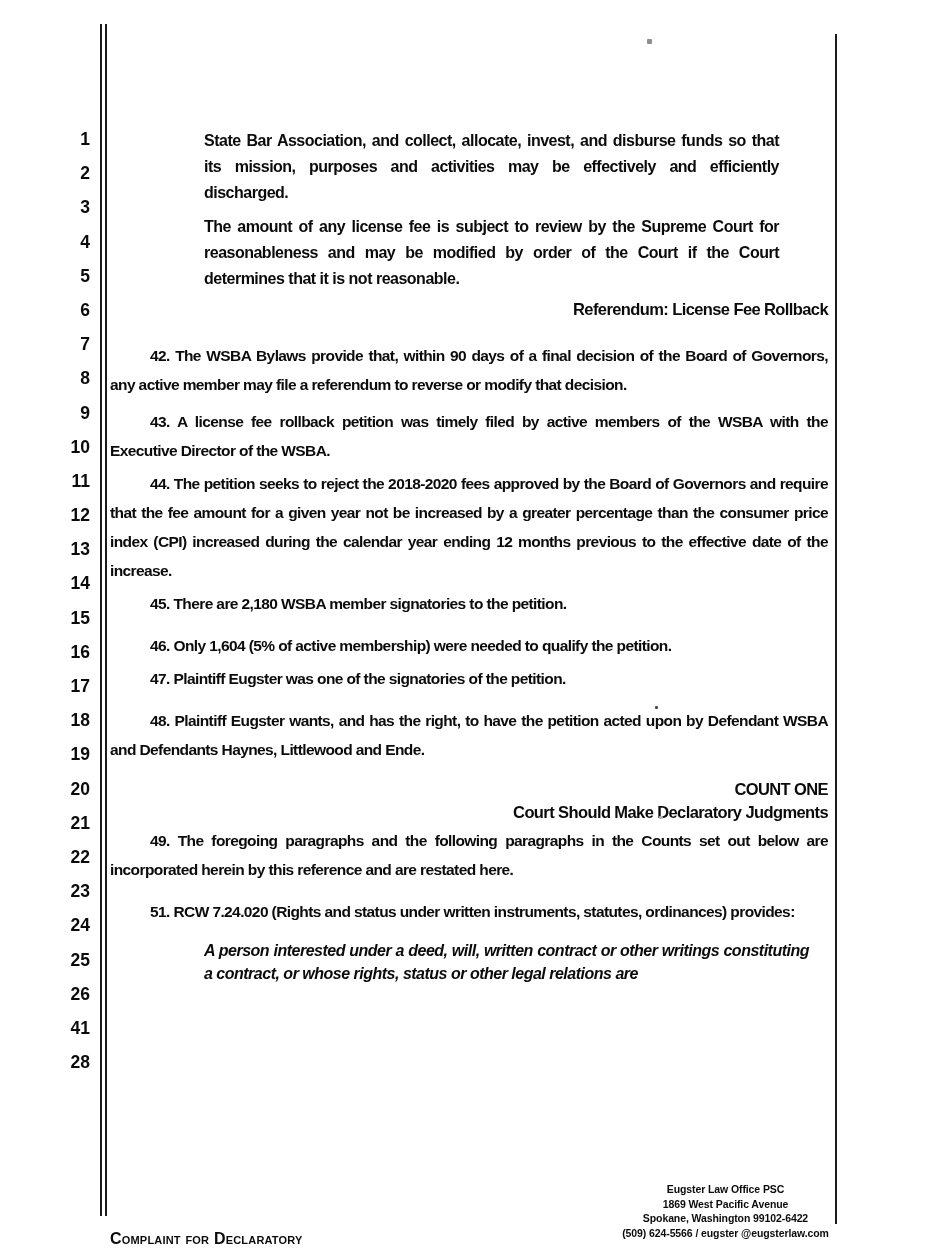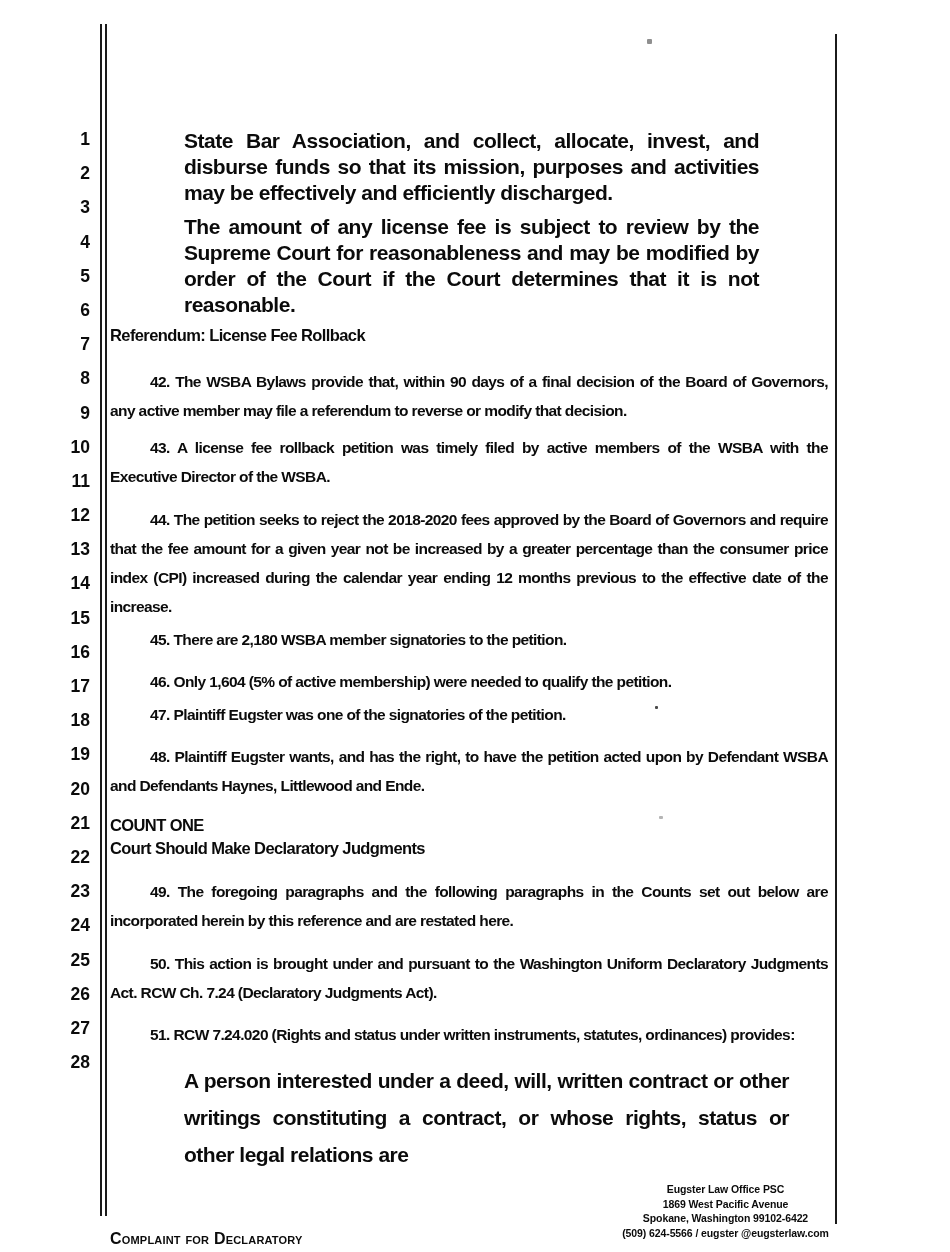--- a/index.html
+++ b/index.html
@@ -57,52 +57,53 @@
   .content {
     position: absolute;
     left: 110px;
     top: 128px;
     width: 718px;
     font-weight: 700;
     font-size: 15.5px;
     letter-spacing: -0.6px;
   }
   .quote {
-    margin-left: 74px;
+    margin-left: 94px;
     width: 575px;
     line-height: 26px;
-    font-size: 21px;
+    font-size: 16px;
     letter-spacing: -0.5px;
     text-align: justify;
   }
   .quote.wide {
     width: 605px;
-    line-height: 37px;
+    line-height: 23px;
+    font-style: italic;
   }
   .para {
     line-height: 29px;
     text-align: justify;
     text-indent: 40px;
   }
   .heading {
-    text-align: left;
+    text-align: right;
     font-size: 16.5px;
     font-weight: 700;
   }
   .h-ref  { margin-top: 5px;  line-height: 24px; }
   .h-count{ margin-top: 14px; line-height: 23px; }
   .h-sub  { margin-top: 0;    line-height: 23px; }
   .mt8  { margin-top: 8px; }
   .mt20 { margin-top: 20px; }
   .mt12 { margin-top: 8px; }
   .mt13 { margin-top: 13px; }
   .mt14 { margin-top: 4px; }
-  .mt17 { margin-top: 14px; }
+  .mt17 { margin-top: 4px; }
   .mt21 { margin-top: 4px; }
-  .mt3  { margin-top: 17px; }
+  .mt3  { margin-top: 2px; }
   
   .footer-left {
     position: absolute;
     left: 110px;
     top: 1225px;
     font-variant: small-caps;
     font-weight: 700;
     font-size: 16px;
     line-height: 28px;
     letter-spacing: 0.2px;
@@ -153,39 +154,38 @@
       <div class="line-num">17</div>
       <div class="line-num">18</div>
       <div class="line-num">19</div>
       <div class="line-num">20</div>
       <div class="line-num">21</div>
       <div class="line-num">22</div>
       <div class="line-num">23</div>
       <div class="line-num">24</div>
       <div class="line-num">25</div>
       <div class="line-num">26</div>
-      <div class="line-num">27</div>
+      <div class="line-num">41</div>
       <div class="line-num">28</div>
     </div>
 
   <div class="content">
     <div class="quote">State Bar Association, and collect, allocate, invest, and disburse funds so that its mission, purposes and activities may be effectively and efficiently discharged.</div>
     <div class="quote mt8">The amount of any license fee is subject to review by the Supreme Court for reasonableness and may be modified by order of the Court if the Court determines that it is not reasonable.</div>
     <div class="heading h-ref">Referendum: License Fee Rollback</div>
     <div class="para mt20">42.  The WSBA Bylaws provide that, within 90 days of a final decision of the Board of Governors, any active member may file a referendum to reverse or modify that decision.</div>
     <div class="para mt12">43.  A license fee rollback petition was timely filed by active members of the WSBA with the Executive Director of the WSBA.</div>
     <div class="para mt17">44.  The petition seeks to reject the 2018-2020 fees approved by the Board of Governors and require that the fee amount for a given year not be increased by a greater percentage than the consumer price index (CPI) increased during the calendar year ending 12 months previous to the effective date of the increase.</div>
     <div class="para mt21">45.  There are 2,180 WSBA member signatories to the petition.</div>
     <div class="para mt13">46.  Only 1,604 (5% of active membership) were needed to qualify the petition.</div>
     <div class="para mt14">47.  Plaintiff Eugster was one of the signatories of the petition.</div>
     <div class="para mt13">48.  Plaintiff Eugster wants, and has the right, to have the petition acted upon by Defendant WSBA and Defendants Haynes, Littlewood and Ende.</div>
     <div class="heading h-count">COUNT ONE</div>
     <div class="heading h-sub">Court Should Make Declaratory Judgments</div>
     <div class="para mt3">49.  The foregoing paragraphs and the following paragraphs in the Counts set out below are incorporated herein by this reference and are restated here.</div>
-    <div class="para mt17">50.  This action is brought under and pursuant to the Washington Uniform Declaratory Judgments Act. RCW Ch. 7.24 (Declaratory Judgments Act).</div>
     <div class="para mt13">51.  RCW 7.24.020 (Rights and status under written instruments, statutes, ordinances) provides:</div>
     <div class="quote wide mt13">A person interested under a deed, will, written contract or other writings constituting a contract, or whose rights, status or other legal relations are</div>
   </div>
 
   <div class="footer-left">
     <div>Complaint for Declaratory</div>
     <div>Determinations, Judgments and Injunctions  - 10</div>
   </div>
 
   <div class="footer-right">

